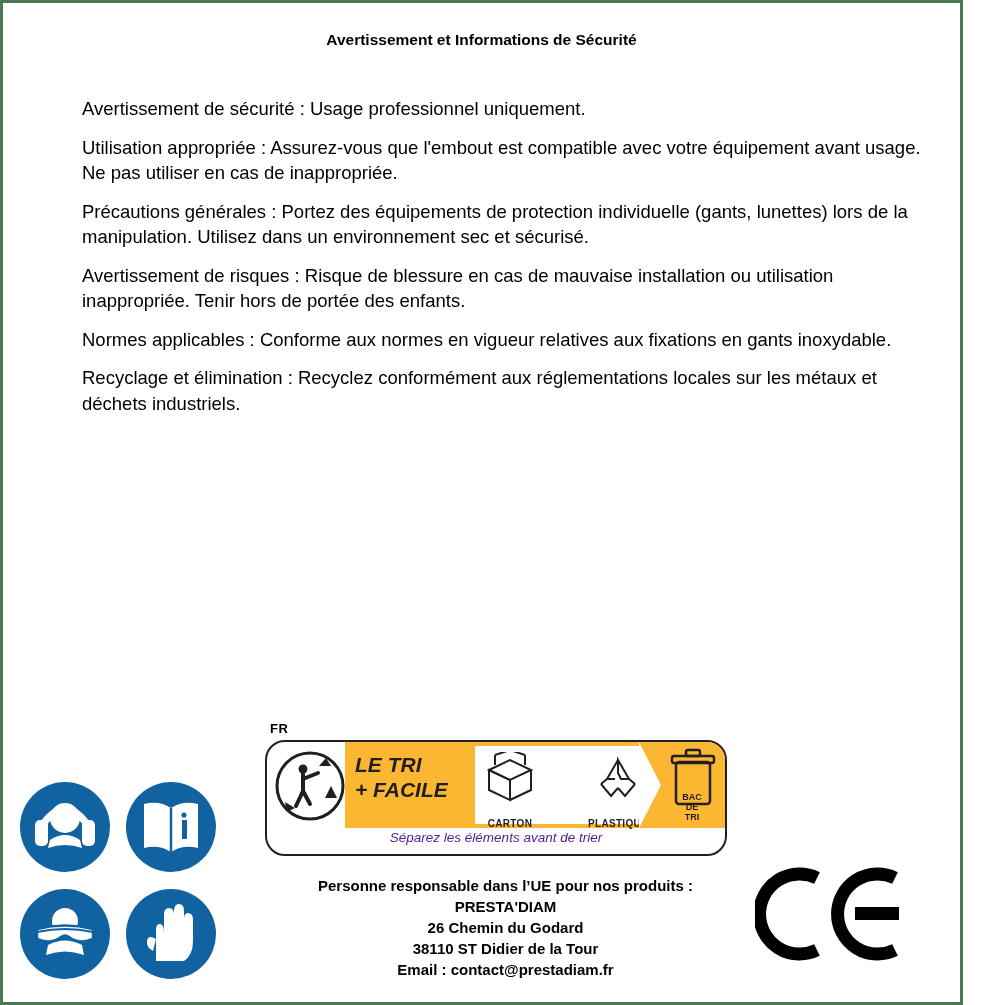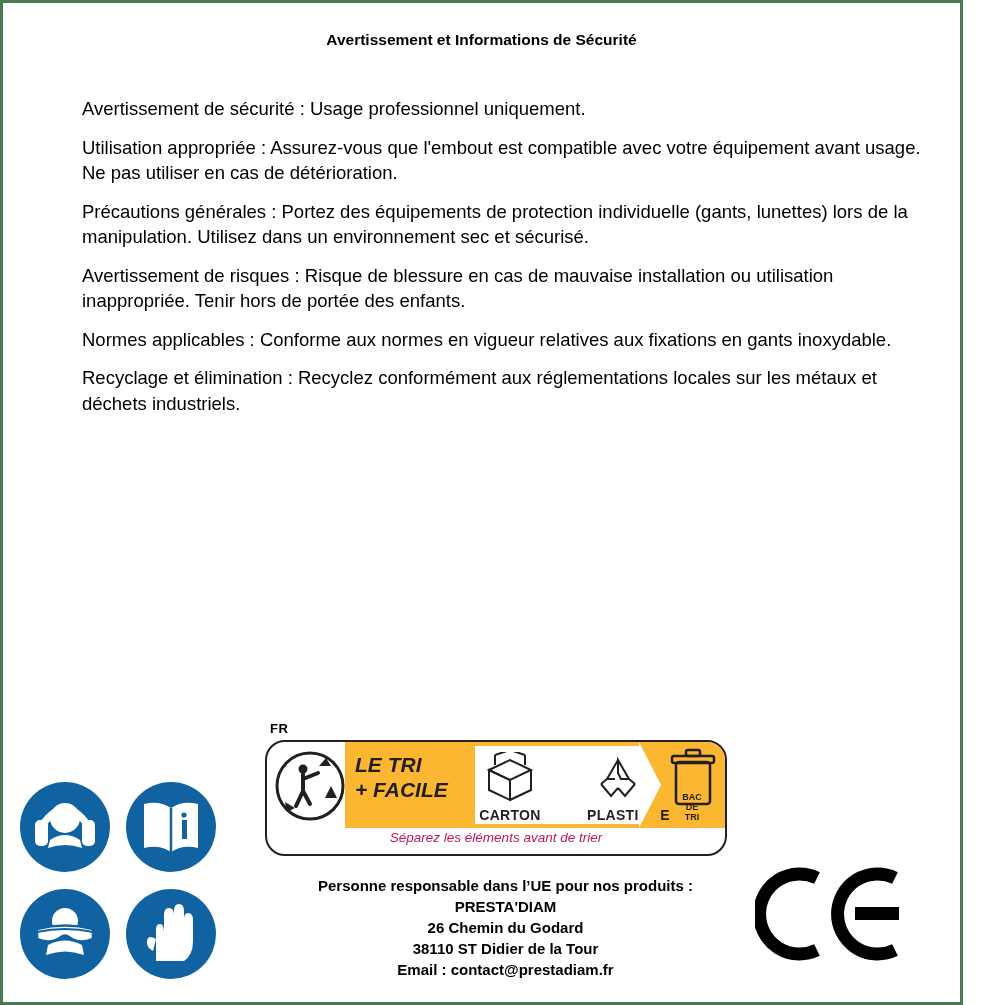--- a/index.html
+++ b/index.html
@@ -127,24 +127,24 @@
     height: 78px;
     background: #ffffff;
   }
   .matbox {
     position: absolute;
     top: 6px;
     width: 62px;
     text-align: center;
   }
   .matbox .matlabel {
-    font-size: 14px;
+    font-size: 10px;
     font-weight: bold;
     color: #231f20;
-    margin-top: 1px;
+    margin-top: 12px;
     letter-spacing: 0.3px;
   }
   #bacdetri {
     position: absolute;
     left: 396px;
     top: 6px;
     width: 58px;
     text-align: center;
   }
   #bacdetri .bdt-text {
@@ -166,21 +166,21 @@
     border-left: 22px solid #ffffff;
   }
   #separez {
     position: absolute;
     left: 0;
     top: 88px;
     width: 458px;
     text-align: center;
     font-size: 13.5px;
     font-style: italic;
-    color: #be185d;
+    color: #4c1d95;
   }
 
   
   #responsible {
     position: absolute;
     left: 0;
     top: 872px;
     width: 1005px;
     text-align: center;
     font-size: 15px;
@@ -201,21 +201,21 @@
 </style>
 </head>
 <body>
 
 <div id="page">
 
   <div id="doc-title">Avertissement et Informations de Sécurité</div>
 
   <div id="safety-text">
     <p>Avertissement de sécurité : Usage professionnel uniquement.</p>
-    <p>Utilisation appropriée : Assurez-vous que l'embout est compatible avec votre équipement avant usage. Ne pas utiliser en cas de détérioration.</p>
+    <p>Utilisation appropriée : Assurez-vous que l'embout est compatible avec votre équipement avant usage. Ne pas utiliser en cas de inappropriée.</p>
     <p>Précautions générales : Portez des équipements de protection individuelle (gants, lunettes) lors de la manipulation. Utilisez dans un environnement sec et sécurisé.</p>
     <p>Avertissement de risques : Risque de blessure en cas de mauvaise installation ou utilisation inappropriée. Tenir hors de portée des enfants.</p>
     <p>Normes applicables : Conforme aux normes en vigueur relatives aux fixations en gants inoxydable.</p>
     <p>Recyclage et élimination : Recyclez conformément aux réglementations locales sur les métaux et déchets industriels.</p>
   </div>
 
   <div id="pictograms">
 
     <div class="picto p1">
       <svg width="90" height="90" viewBox="0 0 90 90">

